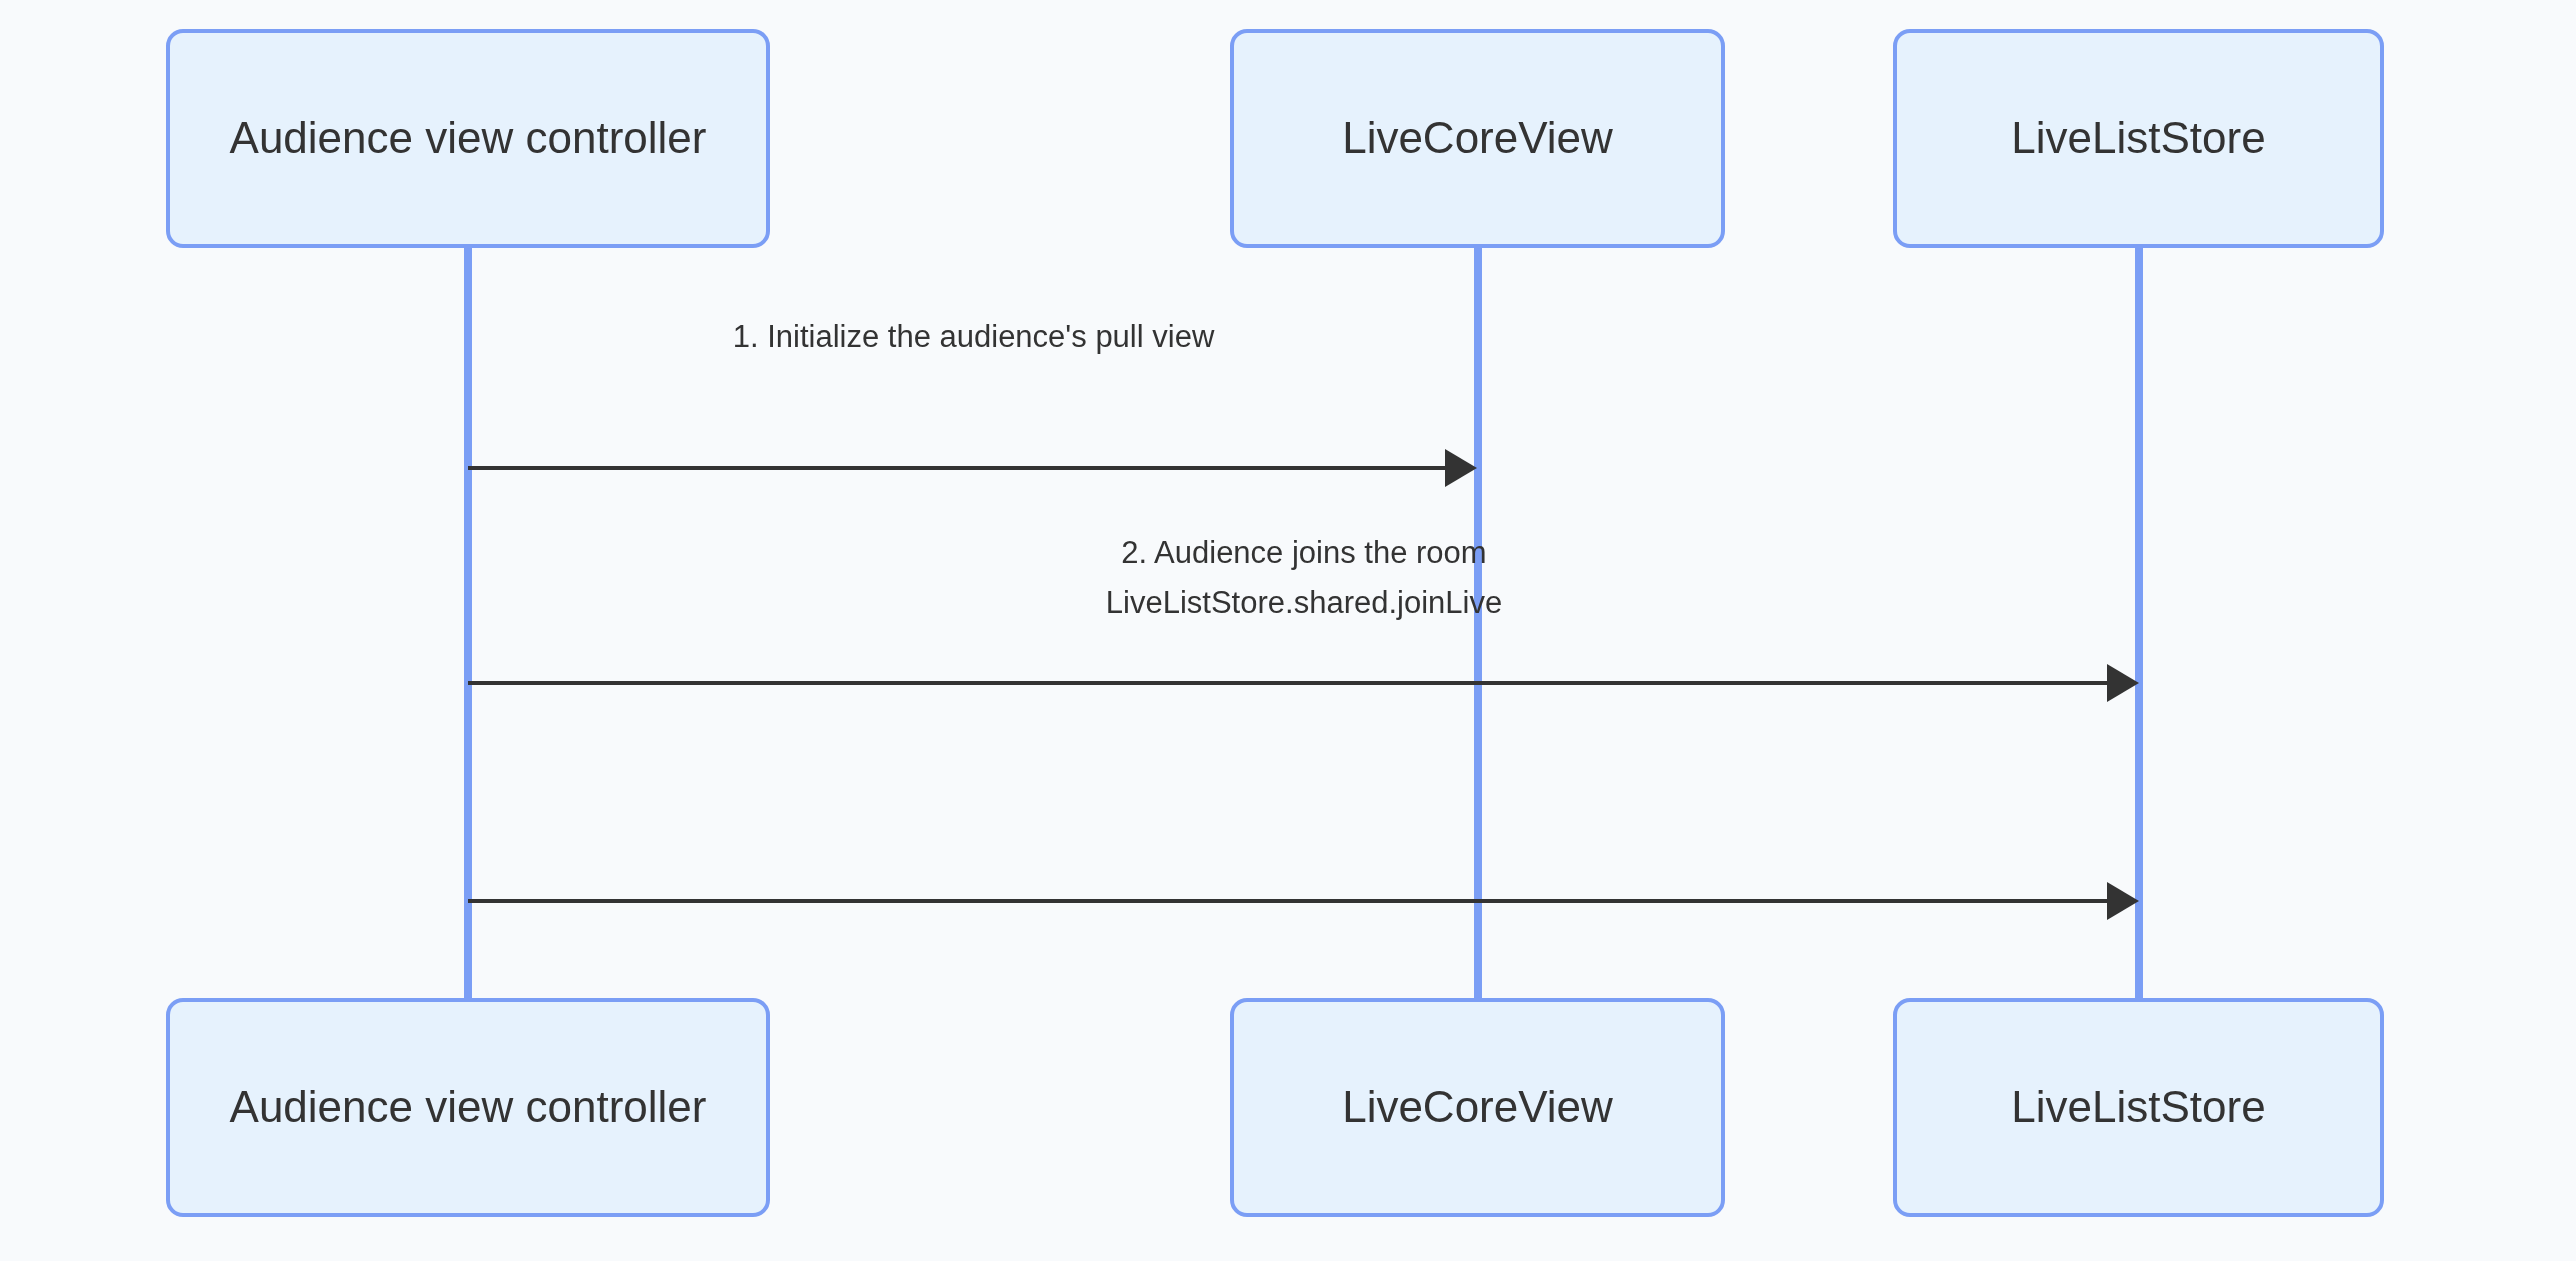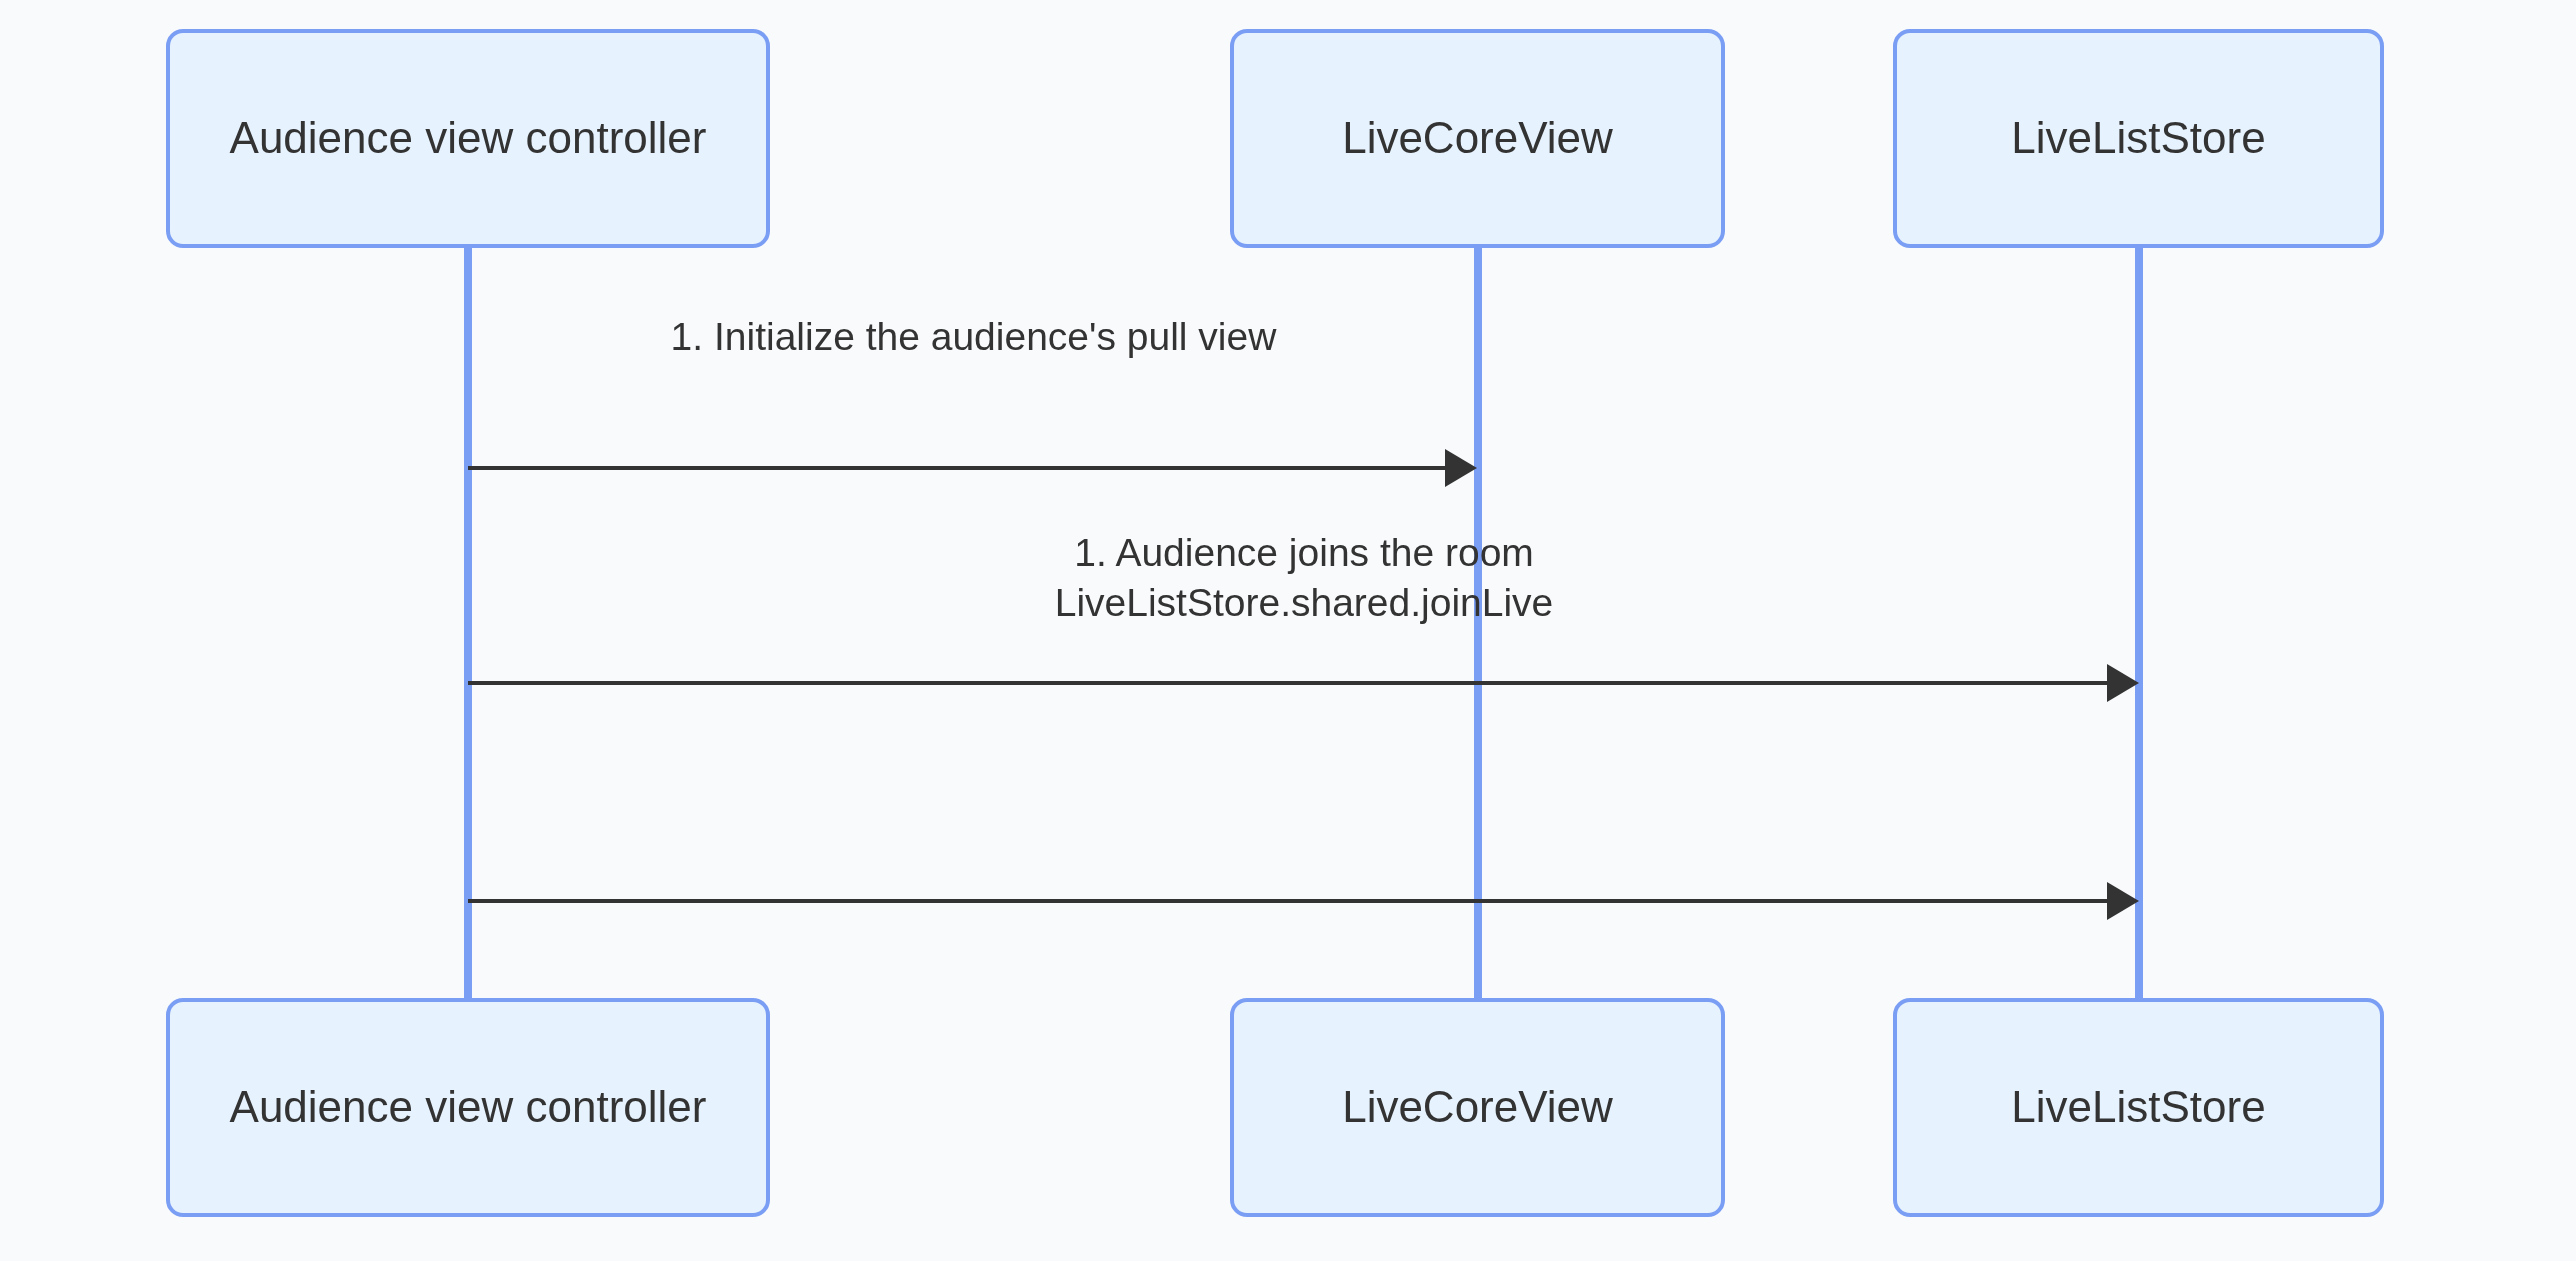--- a/index.html
+++ b/index.html
@@ -55,21 +55,21 @@
     height: 0;
     border-top: 19px solid transparent;
     border-bottom: 19px solid transparent;
     border-left: 32px solid #333333;
     z-index: 5;
   }
   .msg-label {
     position: absolute;
     text-align: center;
     color: #333333;
-    font-size: 39px;
+    font-size: 31px;
     line-height: 50px;
     z-index: 6;
     white-space: nowrap;
   }
   .msg-label .line1 { display: block; }
   .msg-label .line2 { display: block; }
 </style>
 </head>
 <body>
 
@@ -91,21 +91,21 @@
   <div class="lifeline" style="left:1474px; top:243px; height:759px;"></div>
   <div class="lifeline" style="left:2135px; top:243px; height:759px;"></div>
 
   <div class="msg-label" style="left:468px; top:312px; width:1011px;">
     <span class="line1">1. Initialize the audience's pull view</span>
   </div>
   <div class="msg-line" style="left:468px; top:466px; width:978px;"></div>
   <div class="msg-arrowhead" style="left:1445px; top:449px;"></div>
 
   <div class="msg-label" style="left:468px; top:528px; width:1672px;">
-    <span class="line1">1. Audience joins the room</span>
+    <span class="line1">2. Audience joins the room</span>
     <span class="line2">LiveListStore.shared.joinLive</span>
   </div>
   <div class="msg-line" style="left:468px; top:681px; width:1639px;"></div>
   <div class="msg-arrowhead" style="left:2107px; top:664px;"></div>
 
   <div class="msg-line" style="left:468px; top:899px; width:1639px;"></div>
   <div class="msg-arrowhead" style="left:2107px; top:882px;"></div>
 
   <div class="participant-box" style="left:166px; top:998px; width:604px; height:219px;">
     <span class="participant-label">Audience view controller</span>

